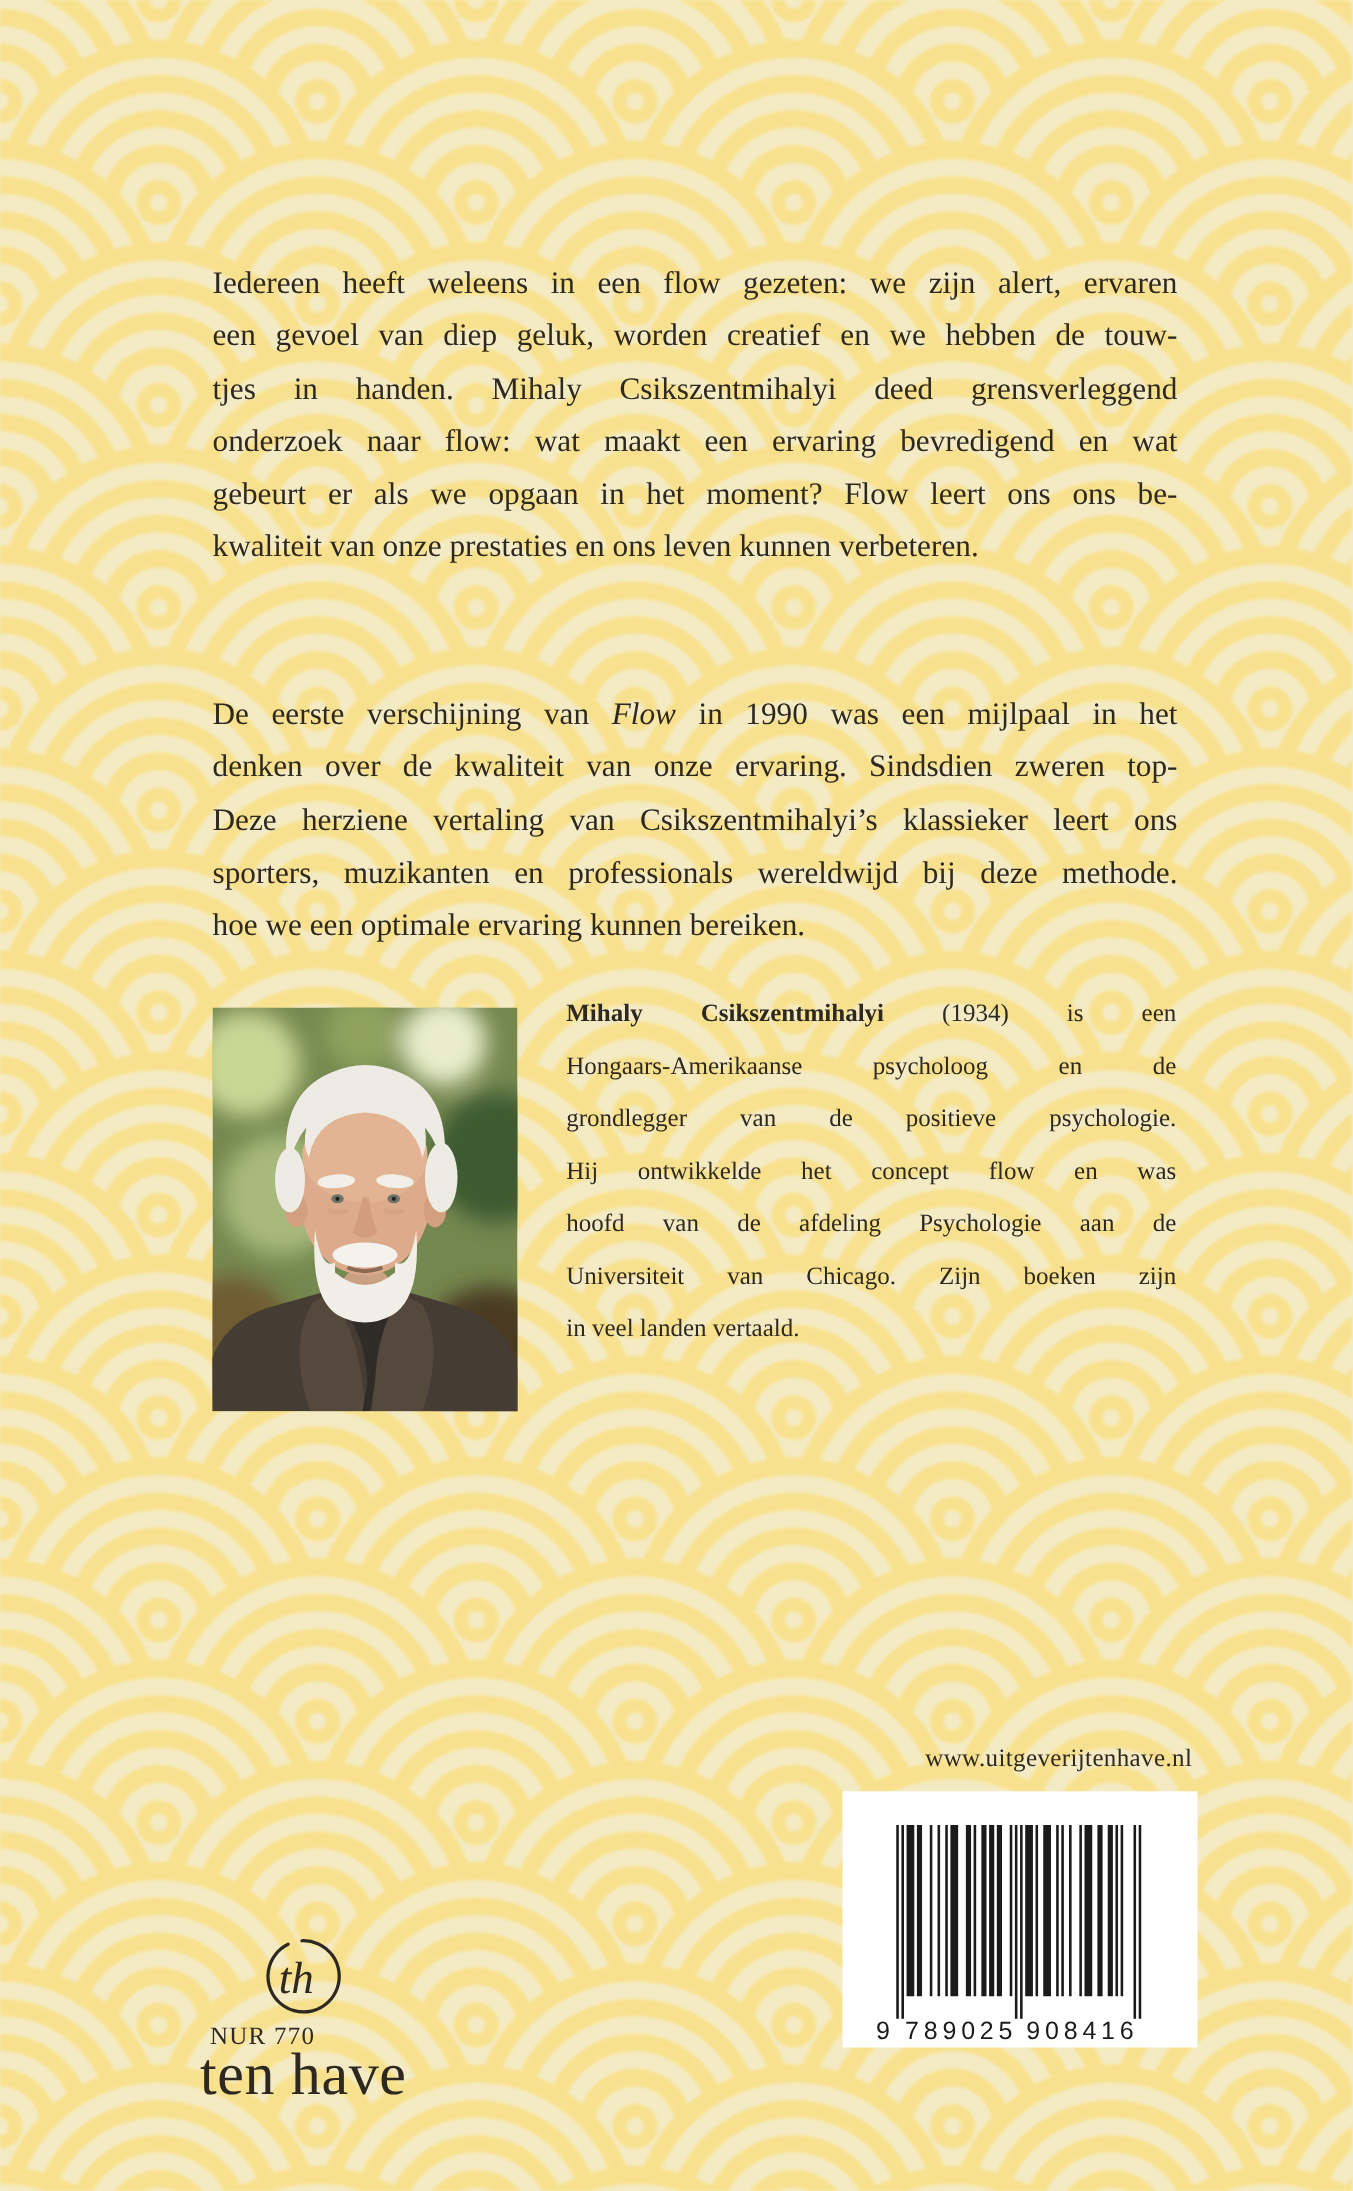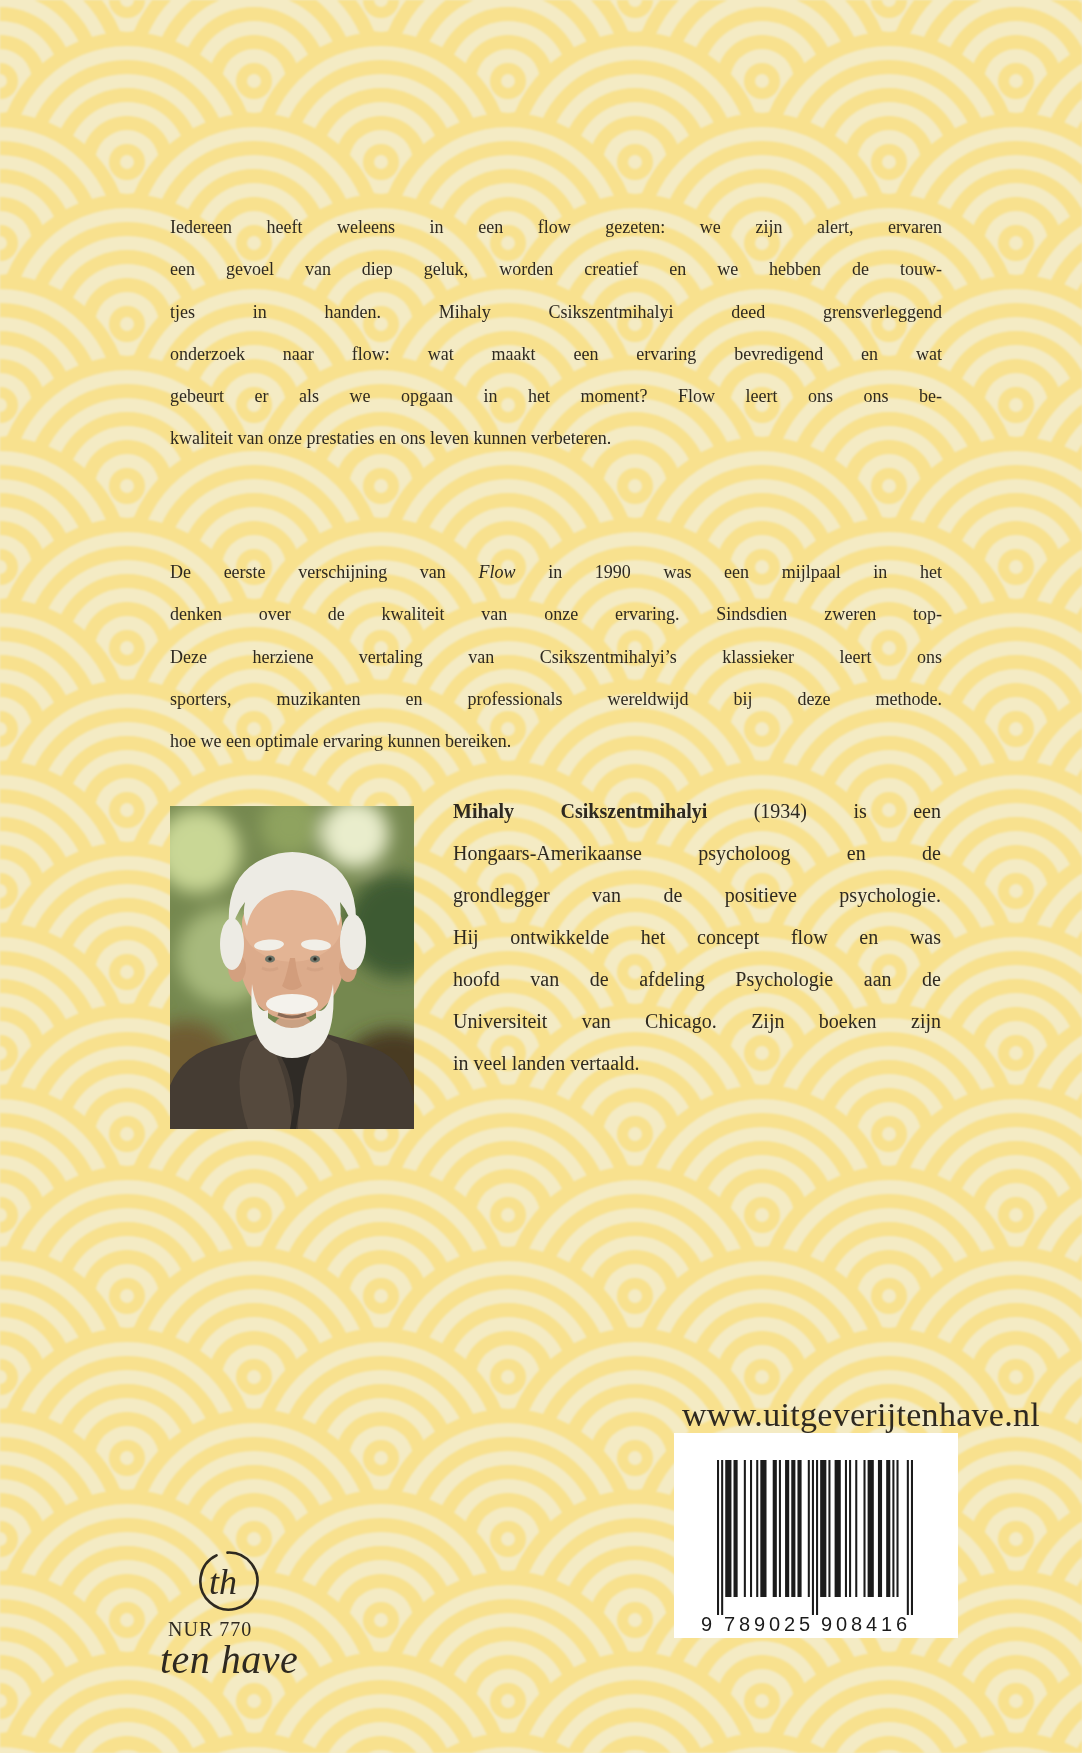--- a/index.html
+++ b/index.html
@@ -1,32 +1,32 @@
 <!DOCTYPE html>
 <html><head>
 <meta charset="utf-8">
 <style>
   html,body{margin:0;padding:0;background:#f4ebc4;}
   .cover{position:relative;width:1082px;height:1753px;overflow:hidden;
          font-family:"Liberation Serif", serif;color:#2e2920;}
   .bgsvg{position:absolute;inset:0;filter:blur(1.1px);}
   .block{position:absolute;}
-  .para{left:170px;width:772px;font-size:18px;line-height:42.3px;}
+  .para{left:170px;width:772px;font-size:25px;line-height:42.3px;}
   .tline{text-align:justify;text-align-last:justify;white-space:nowrap;}
   .tline.last{text-align-last:left;}
   .it{font-style:italic;}
   .bd{font-weight:bold;}
   .bio{left:453px;top:790px;width:488px;font-size:20px;line-height:42px;}
   .photo-wrap{left:170px;top:806px;width:244px;height:323px;}
-  .website{left:682px;top:1396px;width:300px;font-size:34px;text-align:center;
+  .website{left:697px;top:1396px;width:300px;font-size:20px;text-align:center;
            letter-spacing:0.3px;}
   .barcode-panel{left:674px;top:1433px;width:284px;height:205px;background:#ffffff;}
   .barcode-panel svg{display:block;width:284px;height:205px;}
   .publisher{left:160px;top:1545px;display:flex;align-items:center;gap:14px;flex-direction:column;}
-  .publisher-name{font-style:italic;font-size:40px;line-height:70px;
+  .publisher-name{font-size:48px;line-height:70px;
                   letter-spacing:0.5px;transform:translateY(-4px);}
   .nur{left:168px;top:1618px;font-size:20px;letter-spacing:1px;}
 </style>
 </head>
 <body>
 
 <div class="cover">
 
   <svg class="bgsvg" width="1082" height="1753" aria-hidden="true">
     <defs>

